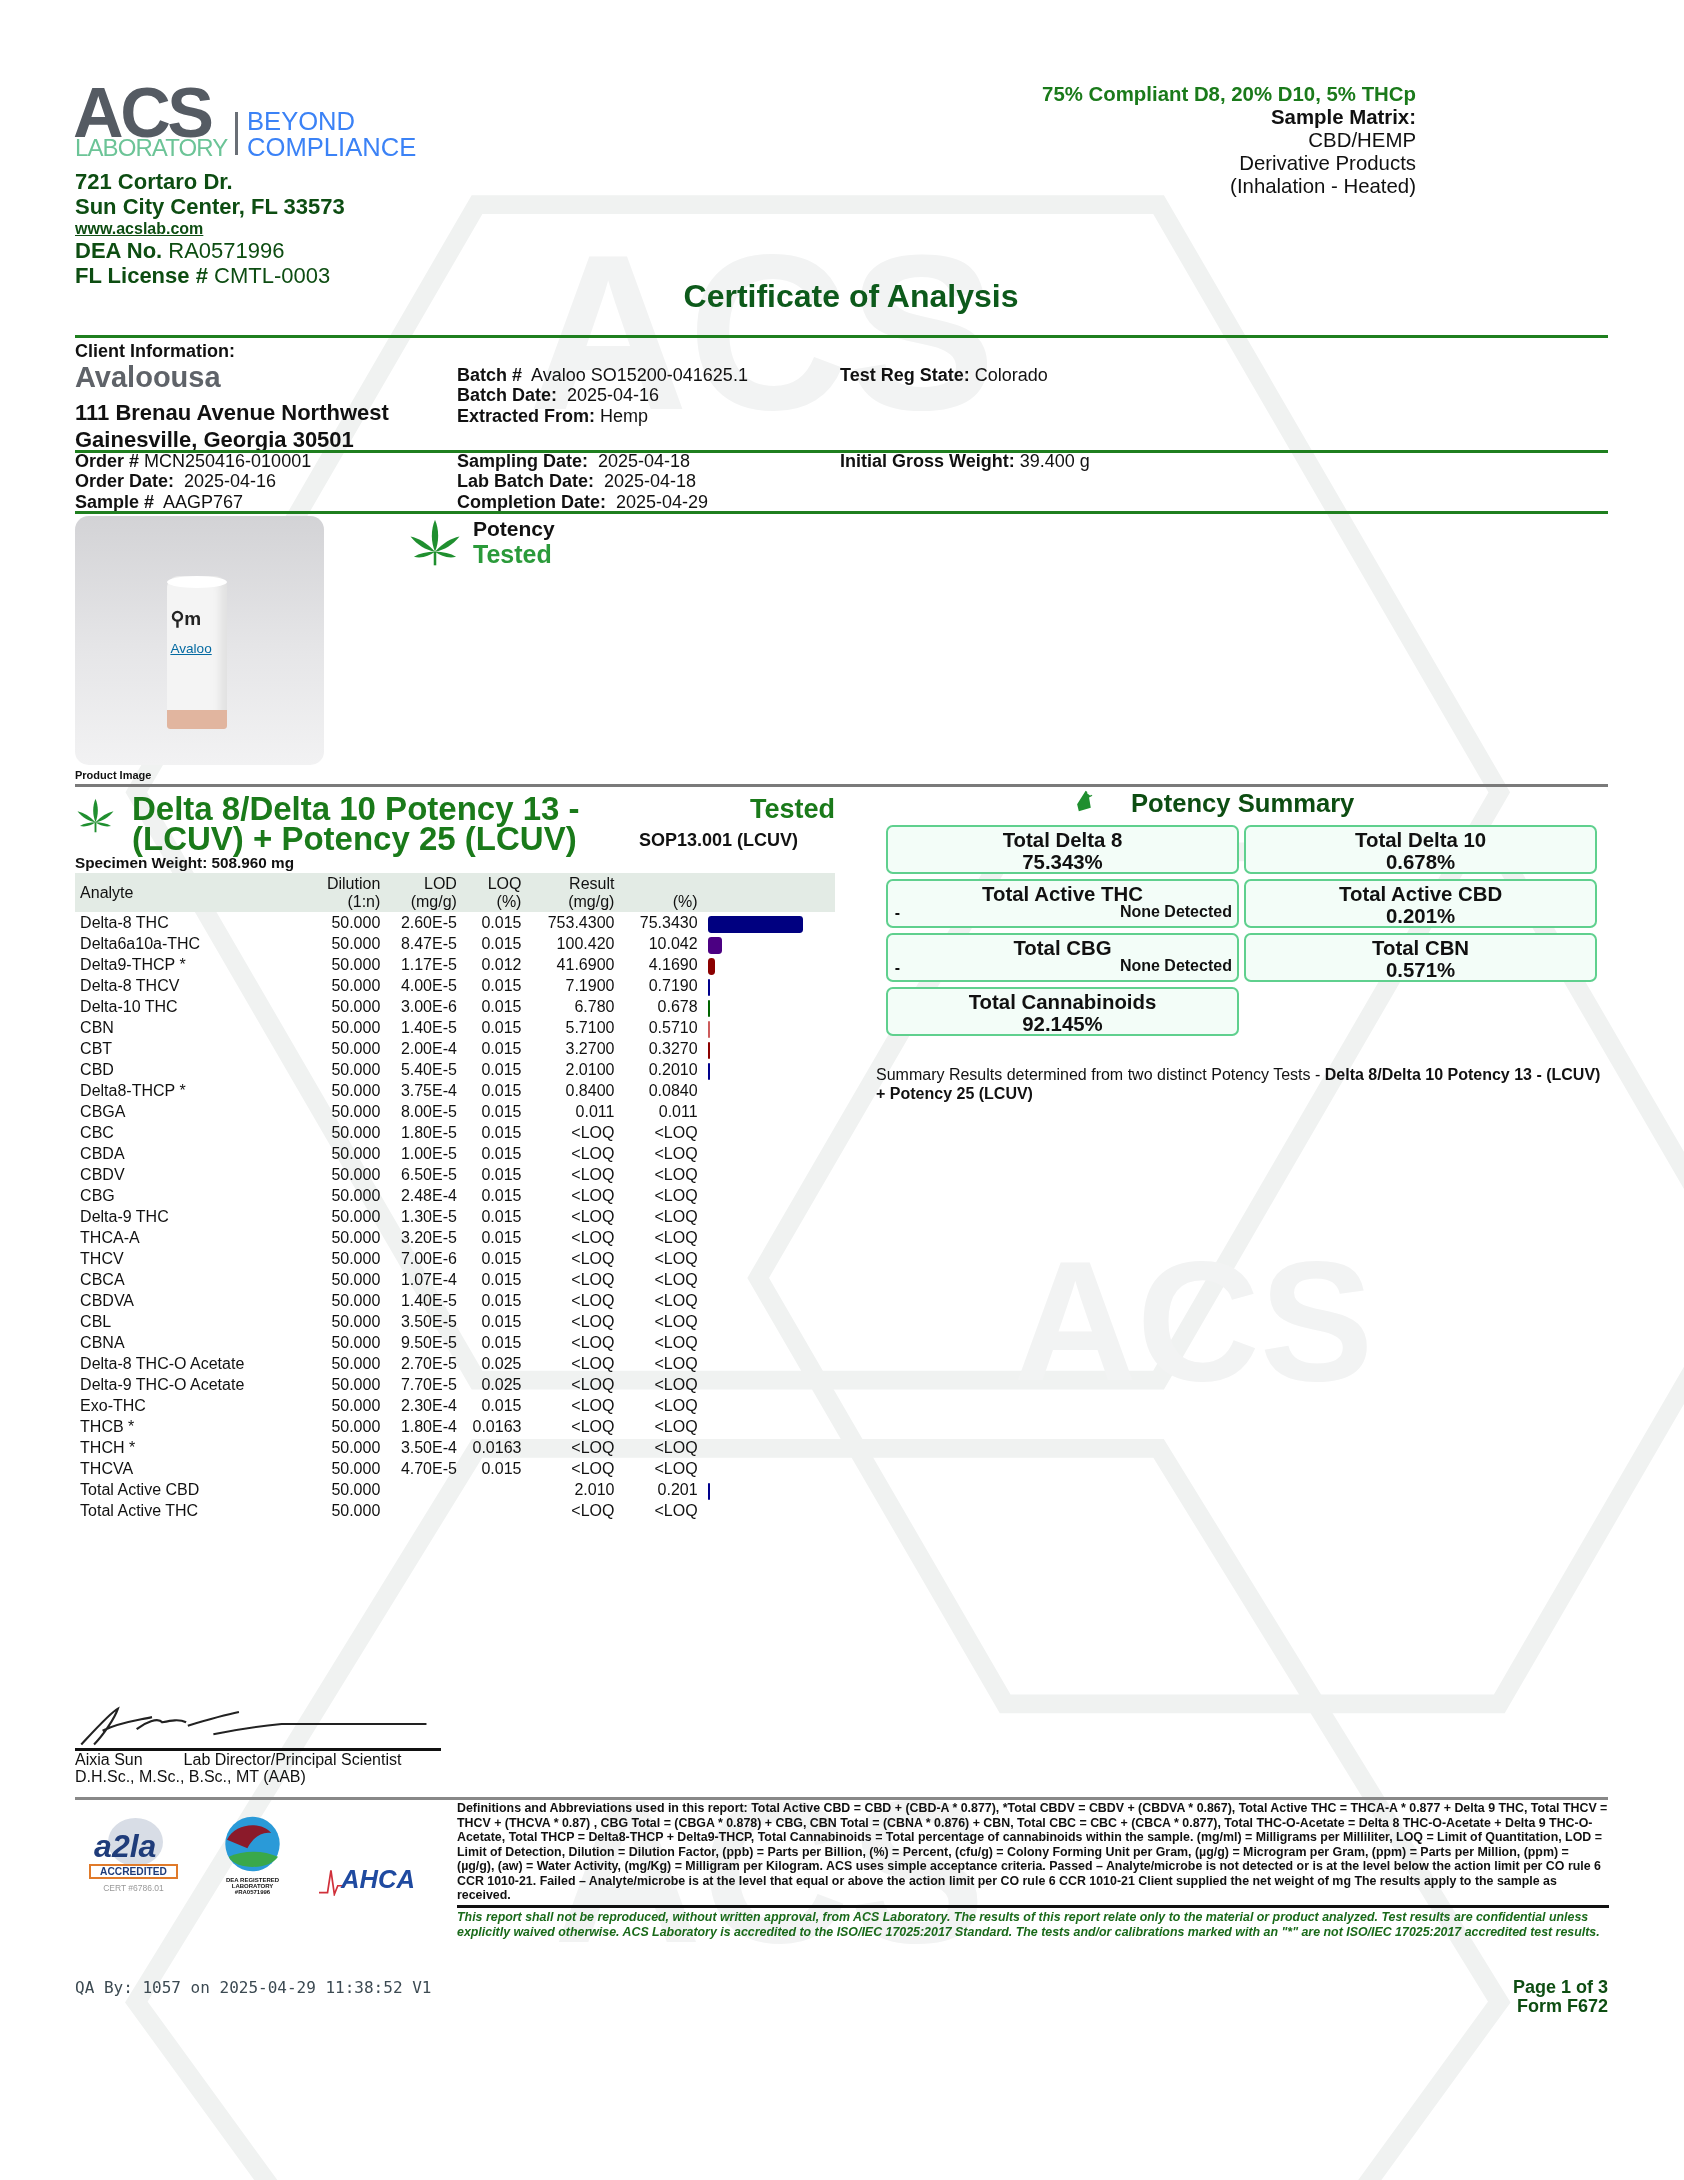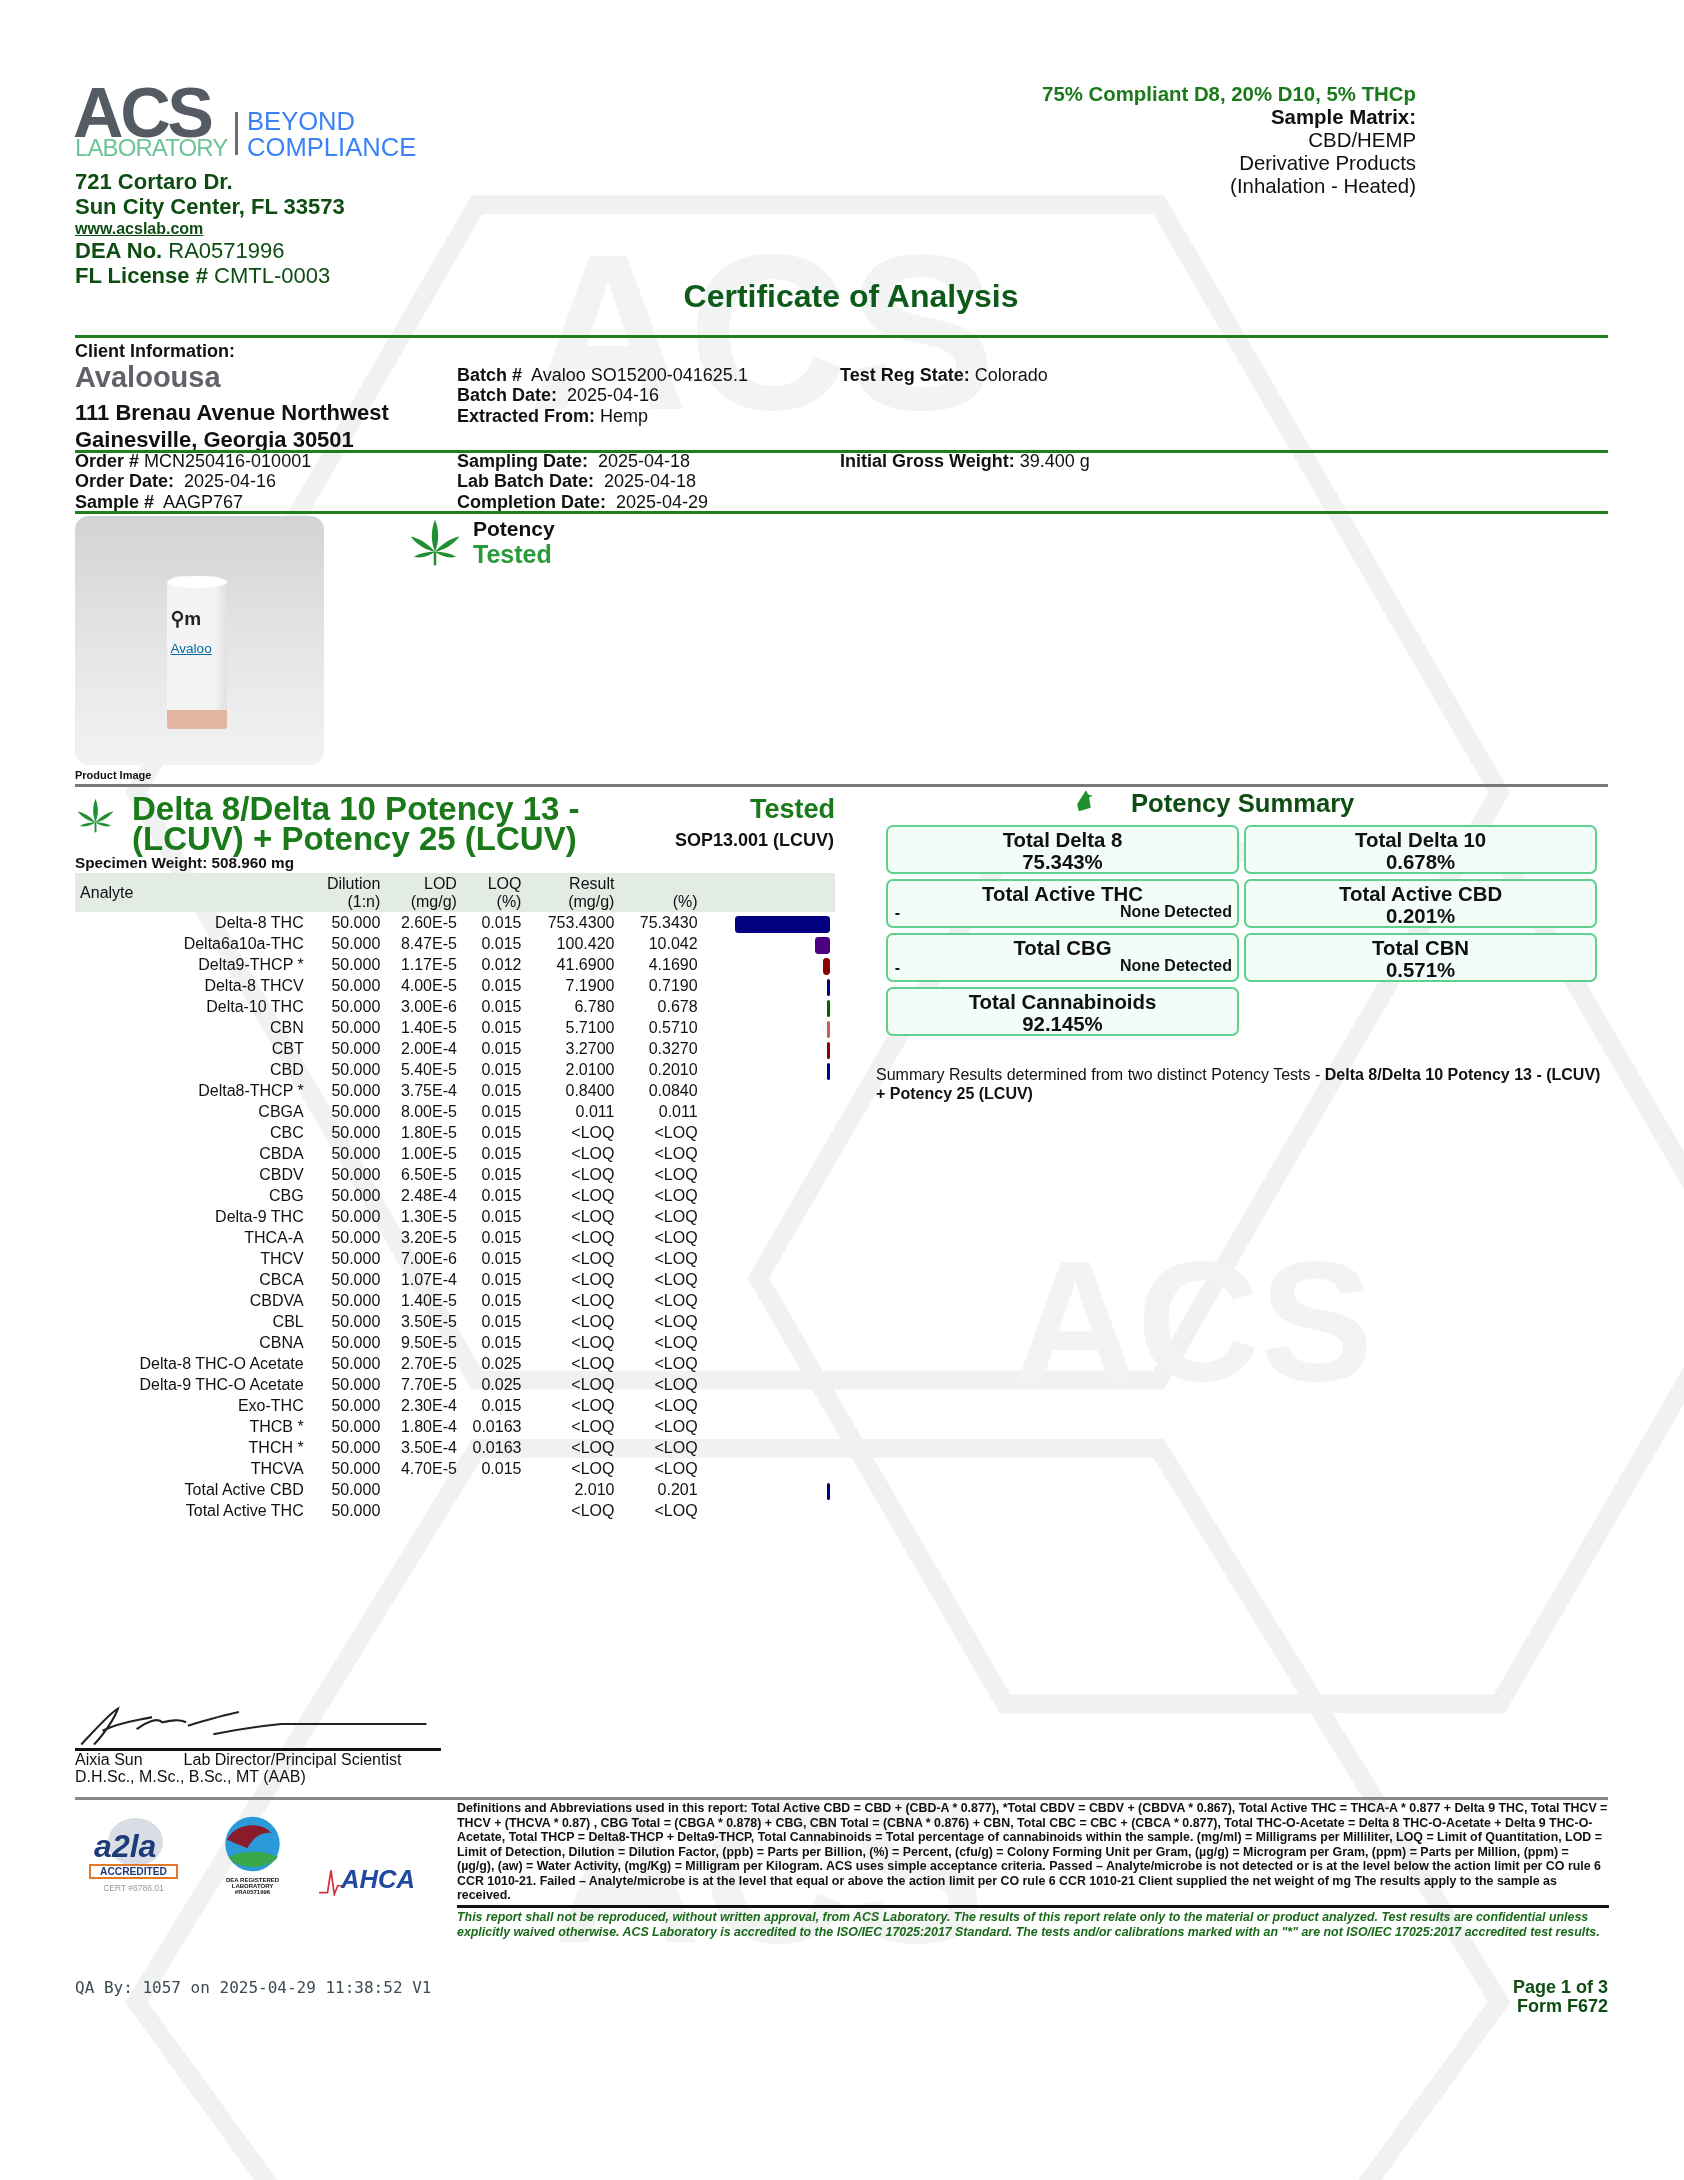--- a/index.html
+++ b/index.html
@@ -47,28 +47,28 @@
   .product-caption { left:75px; top:769px; font-size:11px; font-weight:bold; }
 
   .pot-icon { left:407px; top:518px; }
   .pot-label { left:473px; top:516px; font-size:21px; font-weight:bold; line-height:25.6px; }
   .pot-label .tested { color:#2a9a3a; font-size:25px; }
 
   
   .sec-icon { left:75px; top:797px; }
   .sec-title { left:132px; top:794px; font-size:33px; font-weight:bold; color:#1a7a1a; line-height:30px; }
   .sec-tested { left:750px; top:794px; font-size:27px; font-weight:bold; color:#1a7a1a; }
-  .sec-sop { left:664px; top:830px; font-size:18px; font-weight:bold; width:170px; text-align:right; }
+  .sec-sop { left:628px; top:830px; font-size:18px; font-weight:bold; width:170px; text-align:right; }
   .spec-weight { left:75px; top:854px; font-size:15.3px; font-weight:bold; }
 
   .tbl { left:75px; top:873px; width:760px; border-collapse:collapse; font-size:16px; }
   .tbl th { background:#e3ebe5; font-weight:normal; text-align:right; padding:1.7px 5.1px; line-height:18px; vertical-align:bottom; }
   .tbl th.al { text-align:left; vertical-align:middle; }
   .tbl td { padding:0 5.1px; height:21px; line-height:21px; text-align:right; white-space:nowrap; }
-  .tbl td.al { text-align:right; }
+  .tbl td.al { text-align:left; }
   .bar { display:inline-block; height:17px; border-radius:3.4px; vertical-align:middle; }
 
   
   .sum-icon { left:1072px; top:789px; }
   .sum-title { left:1131px; top:789px; font-size:25.6px; font-weight:bold; color:#0d4d12; }
   .sum-grid { left:886px; top:825px; width:716px; display:grid; grid-template-columns:353px 353px; column-gap:5.1px; row-gap:5.1px; }
   .sum-card { border:2.6px solid #5fd08e; border-radius:6.8px; background:#f3fdf8; height:49px; box-sizing:border-box;
      text-align:center; font-weight:bold; font-size:20.4px; line-height:22px; position:relative; padding-top:1.7px; }
   .sum-card .nd { position:absolute; right:5.1px; bottom:3.4px; font-size:16px; }
   .sum-card .dash { position:absolute; left:6.8px; bottom:1.7px; font-size:16px; }

